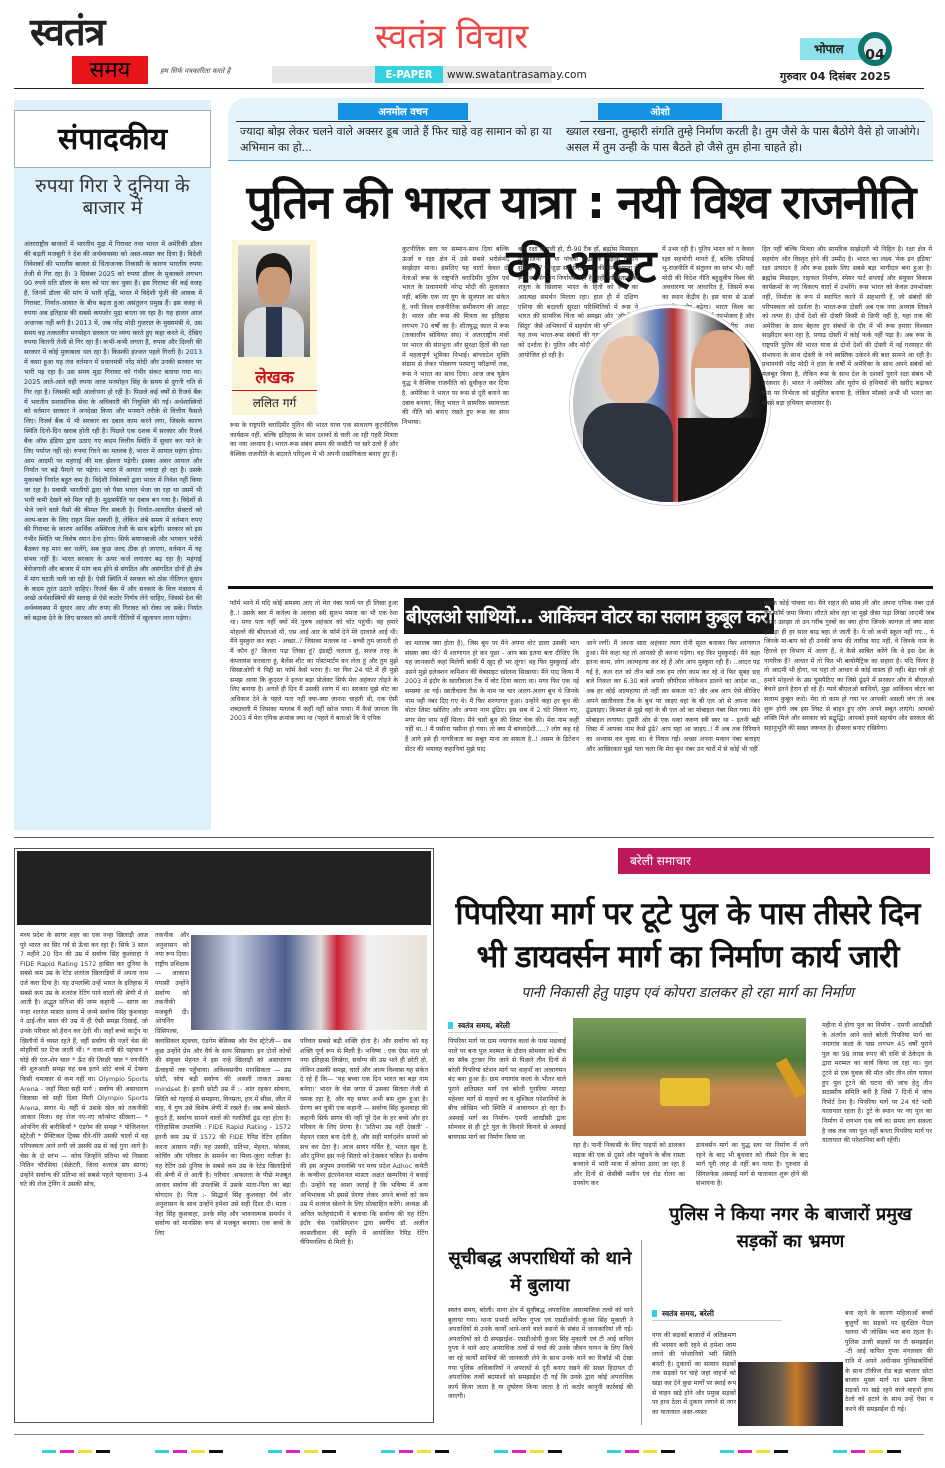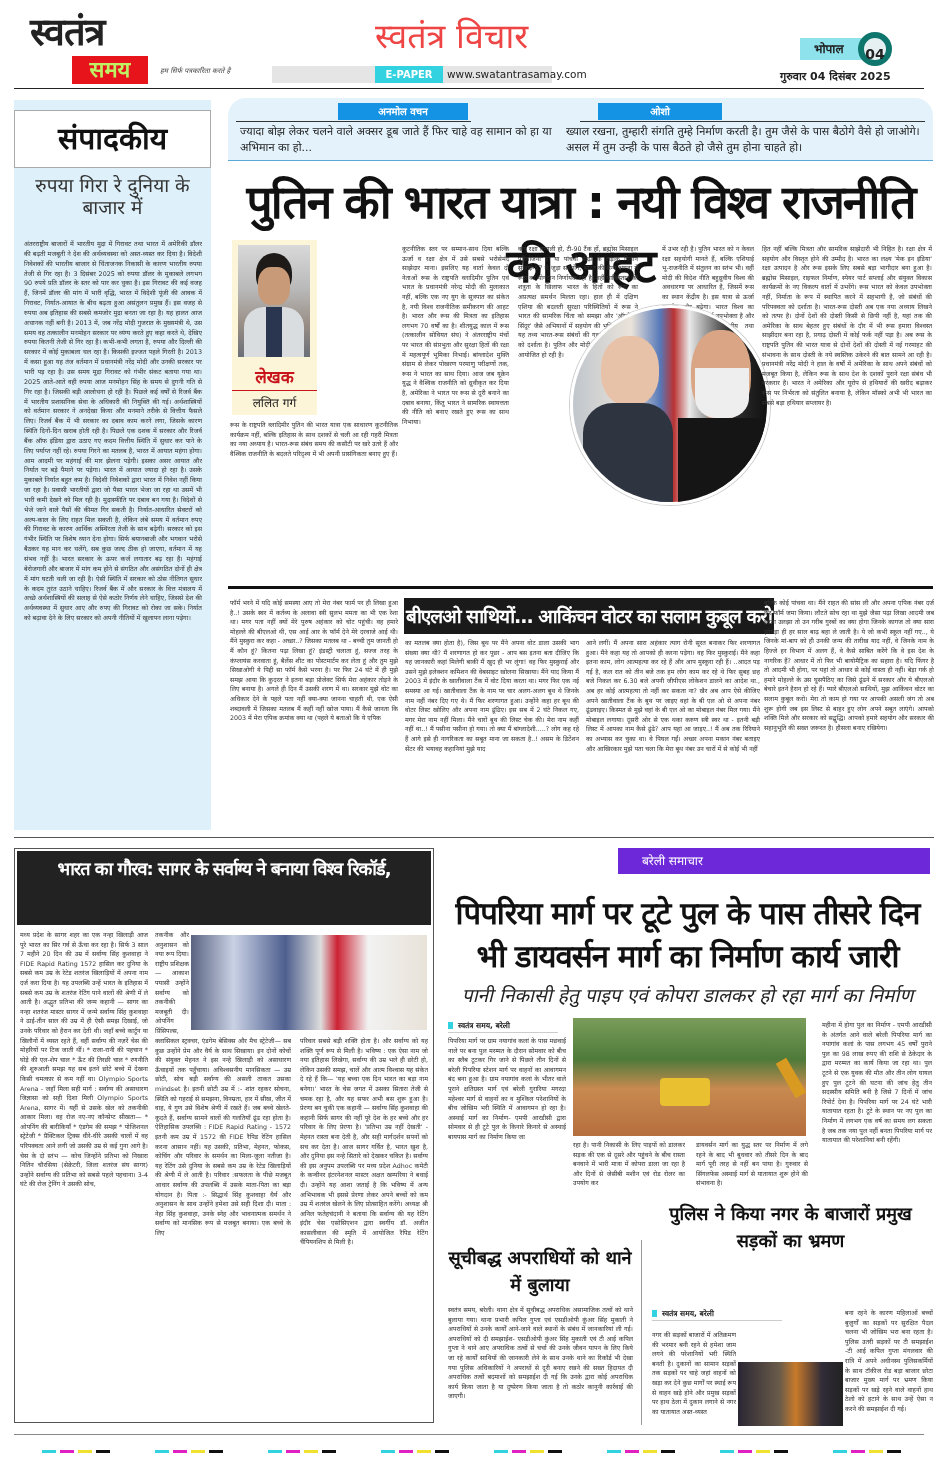--- a/index.html
+++ b/index.html
@@ -1,20 +1,20 @@
 <!DOCTYPE html>
 <html><head>
 <meta charset="utf-8">
 <style>
 *{box-sizing:border-box;margin:0;padding:0}
 body{width:945px;height:1468px;background:#fff;font-family:"DejaVu Sans",sans-serif;color:#222;position:relative;overflow:hidden}
 .abs{position:absolute}
 .col{font-size:6.3px;line-height:9.6px;color:#333;text-align:justify;overflow:hidden}
 .logo-top{left:30px;top:12px;font-size:38px;font-weight:bold;color:#222;letter-spacing:-1px;line-height:40px}
-.logo-box{left:72px;top:56px;width:76px;height:28px;background:#e8141b;color:#bef264;font-weight:bold;font-size:22px;text-align:center;line-height:28px}
+.logo-box{left:72px;top:56px;width:76px;height:28px;background:#e8141b;color:#000000;font-weight:normal;font-size:22px;text-align:center;line-height:28px}
 .tagline{left:160px;top:66px;font-size:7px;color:#444;font-style:italic}
 .masthead{left:375px;top:14px;font-size:34px;color:#ef4444;line-height:44px}
 .grey-bar{left:272px;top:66px;width:280px;height:17px;background:#e5e5e5}
 .epaper{left:375px;top:66px;width:68px;height:17px;background:#33d2e0;color:#fff;font-size:10px;font-weight:bold;text-align:center;line-height:17px}
 .site{left:447px;top:66px;font-size:10.5px;color:#222;line-height:17px}
 .city{left:800px;top:38px;width:82px;height:22px;background:#8de2ec;font-size:12px;font-weight:bold;line-height:22px;padding-left:14px}
 .pagenum{left:858px;top:32px;width:34px;height:34px;border-radius:50%;background:#e6eff2;border:6px solid #0f766e;font-size:14px;font-weight:bold;line-height:32px;text-align:center}
 .date{left:780px;top:68px;font-size:11px;font-weight:bold;color:#222}
 .hr-top{left:14px;top:88px;width:910px;height:1px;background:#222}
 .ed-panel{left:14px;top:100px;width:197px;height:730px;background:#def1fa}
@@ -28,23 +28,23 @@
 .author-box{left:232px;top:240px;width:85px;height:175px;background:#fdf5d8}
 .author-photo{left:238px;top:245px;width:72px;height:112px;background:linear-gradient(180deg,#d9d9d9 0%,#b8b8b8 40%,#9a8f86 70%,#6a6f78 100%);overflow:hidden}
 .author-label{left:232px;top:365px;width:85px;text-align:center;font-size:17px;color:#c8141b;font-weight:bold}
 .author-name{left:232px;top:390px;width:85px;text-align:center;font-size:12px;color:#222;border-top:1px solid #c8141b;padding-top:3px}
 .round-photo{left:570px;top:305px;width:200px;height:200px;border-radius:50%;overflow:hidden;border:3px solid #fff;box-shadow:0 0 0 1px #ccc;background:linear-gradient(90deg,#c0c6cc 0%,#eae3da 30%,#5578b8 45%,#b33 52%,#e9e9e9 60%,#333 80%,#111 100%)}
 .sep-thick{height:3px;background:#111}
 .blo-head{left:404px;top:598px;width:370px;height:36px;background:#1a1a1a;color:#fff;font-size:19px;font-weight:bold;text-align:center;line-height:36px;letter-spacing:-1px}
 .chess-box{left:14px;top:848px;width:420px;height:575px;border:1px solid #555}
 .chess-head{left:17px;top:851px;width:414px;height:74px;background:#222;color:#fff;text-align:center;font-size:18px;font-weight:bold;line-height:36px;letter-spacing:-1px}
 .chess-photo{left:191px;top:935px;width:236px;height:95px;background:linear-gradient(90deg,#5a6482 0%,#c9d1e4 18%,#4e5f8f 40%,#ddd 55%,#c23 62%,#f2f2f2 75%,#e8e2d8 100%)}
-.bareli-bar{left:618px;top:848px;width:312px;height:26px;background:#6d28d9;color:#fff;font-size:12px;line-height:26px;padding-left:24px}
+.bareli-bar{left:618px;top:848px;width:312px;height:26px;background:#be185d;color:#fff;font-size:12px;line-height:26px;padding-left:12px}
 .pip-head{left:440px;top:892px;width:495px;text-align:center;font-size:31px;font-weight:bold;color:#111;line-height:43px;letter-spacing:-1px}
-.pip-sub{left:440px;top:982px;width:495px;text-align:center;font-size:19px;font-style:italic;color:#222}
+.pip-sub{left:440px;top:982px;width:495px;text-align:center;font-size:14px;font-style:italic;color:#222}
 .byline{font-size:7.5px;font-weight:bold;color:#222}
 .byline-mark{display:inline-block;width:5px;height:7px;background:#33d2e0;margin-right:5px;vertical-align:middle}
 .pip-photo{left:573px;top:1018px;width:233px;height:118px;background:linear-gradient(180deg,#7a9c5a 0%,#4e7a3a 35%,#c88a50 60%,#b56e3e 100%)}
 .roller{left:660px;top:1078px;width:50px;height:28px;background:#e8c030;border-radius:4px}
 .exc{left:785px;top:1058px;width:12px;height:40px;background:#d89a20;transform:rotate(-30deg)}
 .sub-head2{font-size:18px;font-weight:bold;color:#111;text-align:center;line-height:27px}
 .police-photo{left:738px;top:1362px;width:105px;height:64px;background:linear-gradient(90deg,#2a2633 0%,#6b5c4a 40%,#c87a2a 55%,#302c38 80%,#222 100%)}
 .vline{width:1px;background:#999}
 .cmyk{position:absolute;top:1450px;height:3px;width:14px}
 </style>
@@ -103,21 +103,20 @@
 <div class="abs sep-thick" style="left:228px;top:586px;width:705px"></div>
 <div class="abs blo-head">बीएलओ साथियों... आकिंचन वोटर का सलाम कुबूल करो</div>
 <div class="abs col" style="left:230px;top:598px;width:168px;height:236px">फॉर्म भरने में यदि कोई समस्या आए तो मेरा नंबर फार्म पर ही लिखा हुआ है..! उसके स्वर में कर्तव्य के अलावा स्त्री सुलभ ममता का भी एक रेशा था। मगर पता नहीं क्यों मेरे पुरुष अहंकार को चोट पहुंची। वह हमारे मोहल्ले की बीएलओ थी, एस आई आर के फॉर्म देने मेरे दरवाजे आई थी। मैंने मुस्कुरा कर कहा - अच्छा..? जिसका मतलब था - बच्ची तुम जानती हो मैं कौन हूं? कितना पढ़ा लिखा हूं? इंडस्ट्री चलाता हूं, सज्ज तरह के कंप्लायंस करवाता हूं, बैलेंस शीट का पोस्टमार्टम कर लेता हूं और तुम मुझे सिखाओगी ये पिद्दी सा फॉर्म कैसे भरना है। पर फिर 24 घंटे में ही मुझे समझ आया कि कुदरत ने इतना बड़ा प्रोजेक्ट सिर्फ मेरा अहंकार तोड़ने के लिए बनाया है। अगले ही दिन मैं उसकी शरण में था। सरकार मुझे वोट का अधिकार देने के पहले पता नहीं क्या-क्या जानना चाहती थी, एक ऐसी शब्दावली में जिसका मतलब मैं कहीं नहीं खोज पाया। मैं कैसे जानता कि 2003 में मेरा एपिक क्रमांक क्या था (पहले ये बताओ कि ये एपिक</div>
 <div class="abs col" style="left:405px;top:638px;width:174px;height:196px">का मतलब क्या होता है), जिस बूथ पर मैंने अपना वोट डाला उसकी भाग संख्या क्या थी? मैं शरणागत हो कर पूछा - आप बस इतना बता दीजिए कि यह जानकारी कहां मिलेगी बाकी मैं खुद ही भर लूंगा! वह फिर मुस्कुराई और उसने मुझे इलेक्शन कमिशन की वेबसाइट खोलना सिखाया। मैंने याद किया मैं 2003 में इंदौर के खातीवाला टैंक में वोट दिया करता था। मगर फिर एक नई समस्या आ गई। खातीवाला टैंक के नाम पर चार अलग-अलग बूथ थे जिनके नाम नहीं नंबर दिए गए थे। मैं फिर शरणागत हुआ। उन्होंने कहा हर बूथ की वोटर लिस्ट खोलिए और अपना नाम ढूंढिए। इस सब में 2 घंटे निकल गए, मगर मेरा नाम नहीं मिला। मैंने चारों बूथ की लिस्ट चेक की। मेरा नाम कहीं नहीं था..! मैं पसीना पसीना हो गया। तो क्या मैं बांग्लादेशी.....? लोग कह रहे हैं आगे इसे ही नागरिकता का सबूत माना जा सकता है..! असम के डिटेंशन सेंटर की भयावह कहानियां मुझे याद</div>
 <div class="abs col" style="left:586px;top:638px;width:174px;height:196px">आने लगीं। मैं अपना सारा अहंकार त्याग रोनी सूरत बनाकर फिर शरणागत हुआ। मैंने कहा यह तो आपको ही करना पड़ेगा। वह फिर मुस्कुराई। मैंने कहा इतना काम, लोग आत्महत्या कर रहे हैं और आप मुस्कुरा रही हैं। ..आदत पड़ गई है, कल रात को तीन बजे तक हम लोग काम कर रहे थे फिर सुबह छह बजे निकल कर 6.30 बजे अपनी जीपीएस लोकेशन डालने का आदेश था., अब हर कोई आत्महत्या तो नहीं कर सकता ना? खैर अब आप ऐसे कीजिए अपने खातीवाला टैंक के बूथ पर जाइए वहां के बी एल ओ से अपना नंबर ढूंढवाइए। किस्मत से मुझे वहां के बी एल ओ का मोबाइल नंबर मिल गया। मैंने मोबाइल लगाया। दूसरी ओर से एक थका करुण स्त्री स्वर था - इतनी बड़ी लिस्ट में आपका नाम कैसे ढूंढे? आप यहां आ जाइए..! मैं अब तक रिरियाने का अभ्यास कर चुका था। वे पिघल गईं। अच्छा अपना मकान नंबर बताइए और आखिरकार मुझे पता चला कि मेरा बूथ नंबर उन चारों में से कोई भी नहीं</div>
 <div class="abs col" style="left:764px;top:598px;width:170px;height:236px">बल्कि कोई पांचवा था। मैंने राहत की सांस ली और अपना एपिक नंबर दर्ज कर फॉर्म जमा किया। लौटते सोच रहा था मुझे जैसा पढ़ा लिखा आदमी जब इतना उलझा तो उन गरीब गुरबों का क्या होगा जिनके कागज तो क्या सारा झोपड़ा ही हर साल बाढ़ बहा ले जाती है। ये जो कभी स्कूल नहीं गए.., ये जिनके मां-बाप को ही उनकी जन्म की तारीख याद नहीं, वे जिनके नाम के हिज्जे हर विभाग में अलग हैं, वे कैसे साबित करेंगे कि वे इस देश के नागरिक हैं? आधार में तो फिर भी बायोमैट्रिक का सहारा है। यदि फिंगर है तो आदमी भी होगा, पर यहां तो आधार से कोई वास्ता ही नहीं। बेड़ा गर्क हो हमारे मोहल्ले के उस घुसपैठिए का जिसे ढूंढने में सरकार और ये बीएलओ बेचारे इतने हैरान हो रहे हैं। प्यारे बीएलओ साथियों, मुझ आकिंचन वोटर का सलाम कुबूल करो। मेरा तो काम हो गया पर आपकी असली जंग तो अब शुरू होगी जब इस लिस्ट से बाहर हुए लोग अपने सबूत लाएंगे। आपको शक्ति मिले और सरकार को सद्बुद्धि। आपको हमारे सहयोग और सरकार की सहानुभूति की सख्त जरूरत है। हौसला बनाए रखियेगा।</div>
 <div class="abs" style="left:14px;top:837px;width:920px;height:1px;background:#555"></div>
 
 <div class="abs chess-box"></div>
 <div class="abs chess-head">
-  <div>भारत का गौरव: सागर के सर्वाग्य ने बनाया विश्व रिकॉर्ड,</div>
 </div>
 <div class="abs col" style="left:20px;top:930px;width:128px;height:488px">मध्य प्रदेश के सागर शहर का एक नन्हा खिलाड़ी आज पूरे भारत का सिर गर्व से ऊँचा कर रहा है। सिर्फ 3 साल 7 महीने 20 दिन की उम्र में सर्वाग्य सिंह कुशवाहा ने FIDE Rapid Rating 1572 हासिल कर दुनिया के सबसे कम उम्र के रेटेड शतरंज खिलाड़ियों में अपना नाम दर्ज करा दिया है। यह उपलब्धि उन्हें भारत के इतिहास में सबसे कम उम्र के शतरंज रेटिंग पाने वालों की श्रेणी में ले आती है। अद्भुत प्रतिभा की जन्म कहानी — सागर का नन्हा शतरंज मास्टर सागर में जन्मे सर्वाग्य सिंह कुशवाहा ने ढाई-तीन साल की उम्र में ही ऐसी समझ दिखाई, जो उनके परिवार को हैरान कर देती थी। जहाँ बच्चे कार्टून या खिलौनों में व्यस्त रहते हैं, वहीं सर्वाग्य की नज़रें चेस की मोहरियों पर टिक जाती थीं। * राजा-रानी की पहचान * घोड़े की एल-शेप चाल * ऊँट की तिरछी चाल * रणनीति की शुरुआती समझ यह सब इतने छोटे बच्चे में देखना किसी चमत्कार से कम नहीं था। Olympio Sports Arena - जहाँ मिला सही मार्ग : सर्वाग्य की असाधारण जिज्ञासा को सही दिशा मिली Olympio Sports Arena, सागर में। यहीं से उसके खेल को तकनीकी आकार मिला। वह रोज नए-नए कॉन्सेप्ट सीखता— * ओपनिंग की बारीकियाँ * एंडगेम की समझ * पोजिशनल स्ट्रेटेजी * प्रैक्टिकल ट्रिक्स धीरे-धीरे उसकी चालों में वह परिपक्वता आने लगी जो उसकी उम्र से कई गुना आगे है। चेस के दो स्तंभ — कोच जिन्होंने प्रतिभा को निखारा नितिन चौरसिया (सेक्रेटरी, जिला शतरंज संघ सागर) उन्होंने सर्वाग्य की प्रतिभा को सबसे पहले पहचाना। 3-4 घंटे की रोज ट्रेनिंग ने उसकी सोच,</div>
 <div class="abs col" style="left:155px;top:930px;width:34px;height:105px">तकनीक और अनुशासन को नया रूप दिया। राष्ट्रीय प्रशिक्षक — आकाश पयासी उन्होंने सर्वाग्य को तकनीकी मजबूती दी। ओपनिंग प्रिंसिपल्स,</div>
 <div class="abs chess-photo"></div>
 <div class="abs col" style="left:155px;top:1036px;width:136px;height:382px">क्लासिकल स्ट्रक्चर, एंडगेम बेसिक्स और मैच स्ट्रेटेजी— सब कुछ उन्होंने प्रेम और धैर्य के साथ सिखाया। इन दोनों कोचों की संयुक्त मेहनत ने इस नन्हे खिलाड़ी को असाधारण ऊँचाइयों तक पहुँचाया। अविश्वसनीय मानसिकता — उम्र छोटी, सोच बड़ी सर्वाग्य की असली ताकत उसका mindset है। इतनी छोटी उम्र में :- शांत रहकर सोचना, स्थिति को गहराई से समझना, विनम्रता, हार में सीख, जीत में वाह, ये गुण उसे विशेष श्रेणी में रखते हैं। जब बच्चे खेलते-कूदते हैं, सर्वाग्य सामने वालों की गलतियाँ ढूंढ रहा होता है। ऐतिहासिक उपलब्धि : FIDE Rapid Rating - 1572 इतनी कम उम्र में 1572 की FIDE रैपिड रेटिंग हासिल करना आसान नहीं। यह उसकी, प्रतिभा, मेहनत, फोकस, कोचिंग और परिवार के समर्थन का मिला-जुला नतीजा है। यह रेटिंग उसे दुनिया के सबसे कम उम्र के रेटेड खिलाड़ियों की श्रेणी में ले आती है। परिवार :सफलता के पीछे मजबूत आधार सर्वाग्य की उपलब्धि में उसके माता-पिता का बड़ा योगदान है। पिता :- सिद्धार्थ सिंह कुशवाहा धैर्य और अनुशासन के साथ उन्होंने हमेशा उसे सही दिशा दी। माता : नेहा सिंह कुशवाहा, उनके स्नेह और भावनात्मक समर्थन ने सर्वाग्य को मानसिक रूप से मजबूत बनाया। एक बच्चे के लिए</div>
 <div class="abs col" style="left:300px;top:1036px;width:128px;height:382px">परिवार सबसे बड़ी शक्ति होता है। और सर्वाग्य को यह शक्ति पूर्ण रूप से मिली है। भविष्य : एक ऐसा नाम जो नया इतिहास लिखेगा, सर्वाग्य की उम्र भले ही छोटी हो, लेकिन उसकी समझ, चालें और आत्म विश्वास यह संकेत दे रहे हैं कि— 'यह बच्चा एक दिन भारत का बड़ा नाम बनेगा।' भारत के चेस जगत में उसका सितारा तेजी से चमक रहा है, और यह सफर अभी बस शुरू हुआ है। प्रेरणा बन चुकी एक कहानी — सर्वाग्य सिंह कुशवाहा की कहानी सिर्फ सागर की नहीं पूरे देश के हर बच्चे और हर परिवार के लिए प्रेरणा है। 'प्रतिभा उम्र नहीं देखती' - मेहनत रास्ता बना देती है, और सही मार्गदर्शन सपनों को सच कर देता है। आज सागर गर्वित है, भारत खुश है, और दुनिया इस नन्हे सितारे को देखकर चकित है। सर्वाग्य की इस अनुपम उपलब्धि पर मध्य प्रदेश Adhoc कमेटी के कन्वीनर इंटरनेशनल मास्टर अक्षत खम्परिया ने बधाई दी। उन्होंने यह आशा जताई है कि भविष्य में अन्य अभिभावक भी इससे प्रेरणा लेकर अपने बच्चों को कम उम्र में शतरंज खेलने के लिए प्रोत्साहित करेंगे। अध्यक्ष श्री अनिल फतेहचंदानी ने बताया कि सर्वाग्य की यह रेटिंग इंदौर चेस एसोसिएशन द्वारा स्वर्गीय डॉ. अजीत कासलीवाल की स्मृति में आयोजित रैपिड रेटिंग चैंपियनशिप से मिली है।</div>
 
 <div class="abs bareli-bar">बरेली समाचार</div>
 <div class="abs pip-head">पिपरिया मार्ग पर टूटे पुल के पास तीसरे दिन भी डायवर्सन मार्ग का निर्माण कार्य जारी</div>
 <div class="abs pip-sub">पानी निकासी हेतु पाइप एवं कोपरा डालकर हो रहा मार्ग का निर्माण</div>

